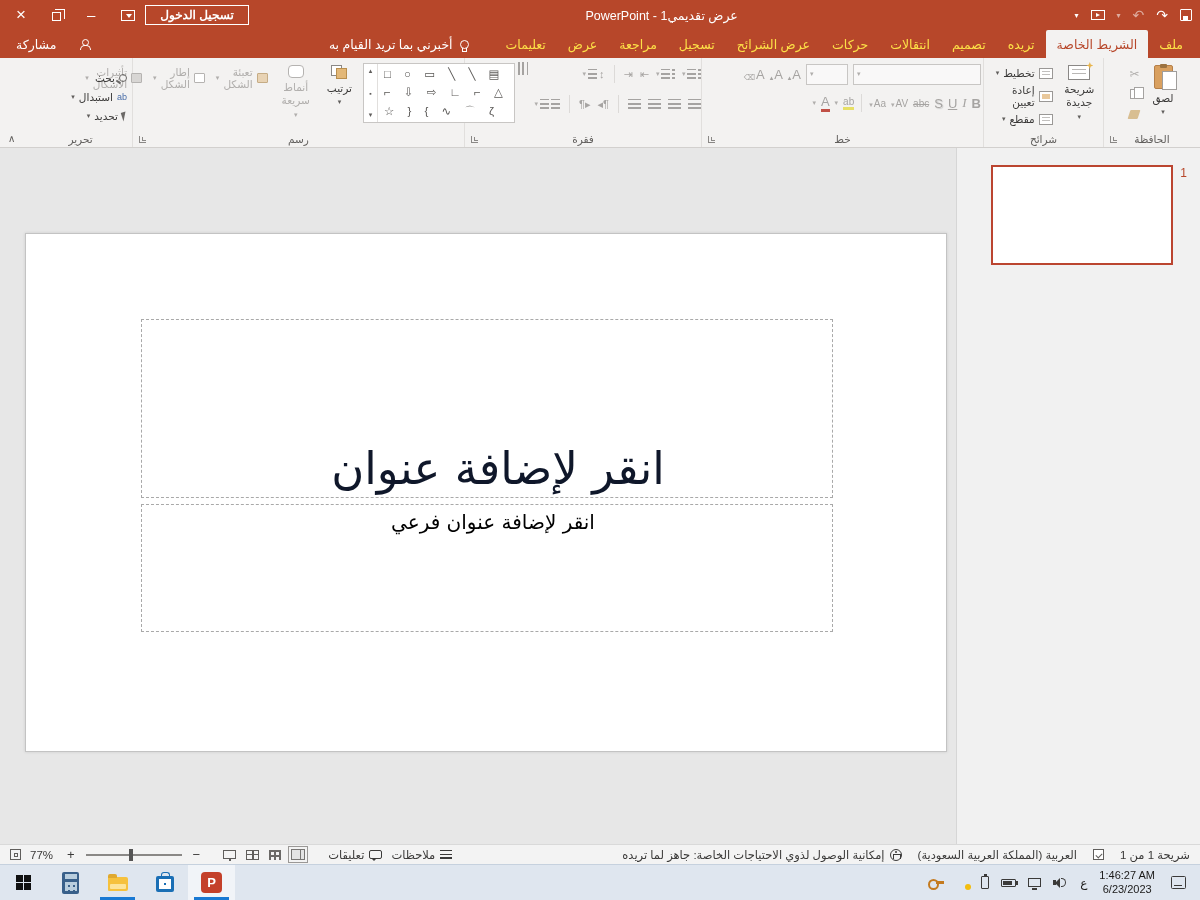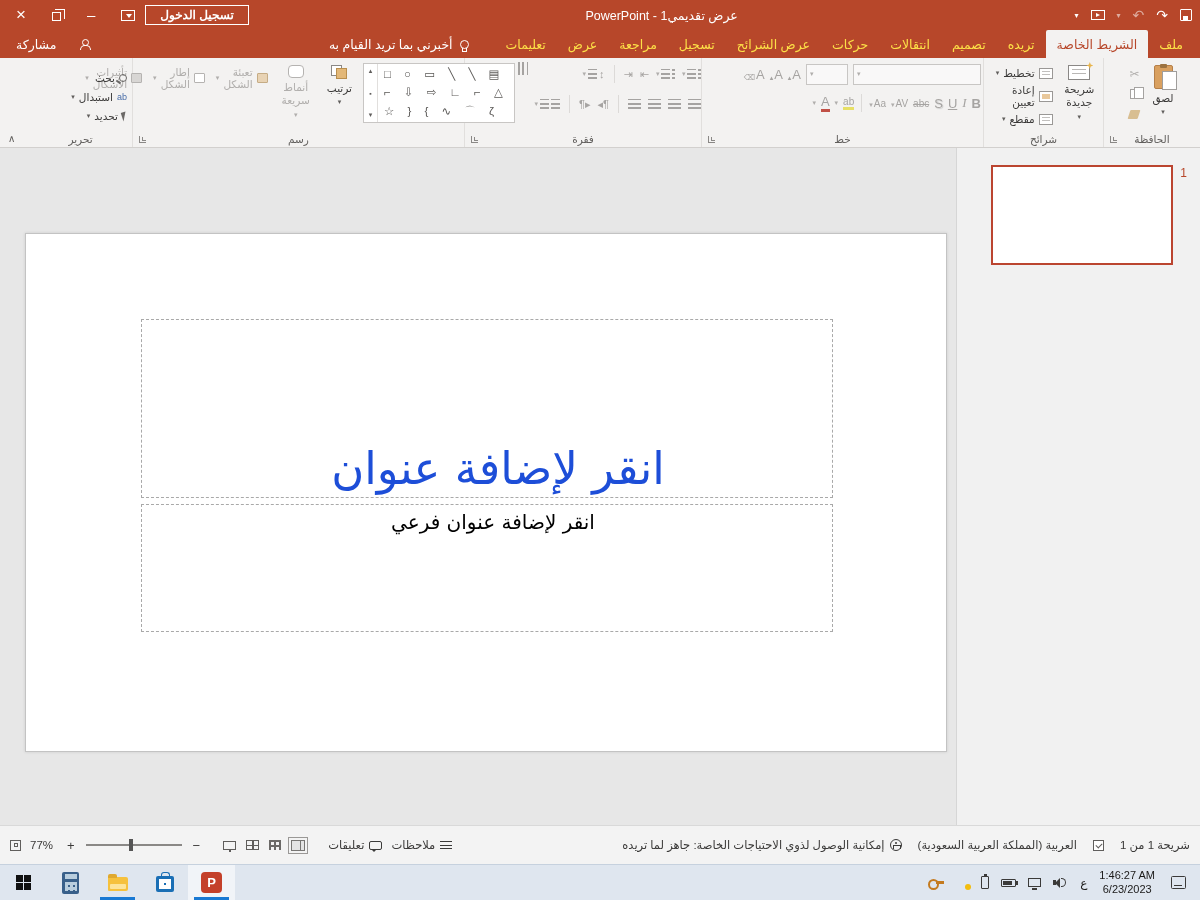--- a/index.html
+++ b/index.html
@@ -120,33 +120,33 @@
 
   
   .work { flex:1; display:flex; direction:ltr; min-height:0; }
   .canvas { flex:1; background:#e7e7e7; position:relative; }
   .slide { position:absolute; left:25px; top:85px; width:922px; height:519px; background:#fff;
     border:1px solid #c3c3c3; box-shadow:0 0 3px rgba(0,0,0,.12); }
   .ph { position:absolute; border:1px dashed #a9a9a9; }
   .ph-title { left:115px; top:85px; width:692px; height:179px; display:flex; align-items:flex-end;
     justify-content:center; padding-bottom:4px; }
   .ph-title .txt { font-family:"DejaVu Serif","Liberation Serif","DejaVu Sans",serif;
-    font-size:45px; color:#1d4ed8; line-height:1.1;margin-left:22px; }
+    font-size:45px; color:#0f172a; line-height:1.1;margin-left:22px; }
   .ph-sub { left:115px; top:270px; width:692px; height:128px; display:flex; align-items:flex-start;
     justify-content:center; padding-top:5px; }
   .ph-sub .txt { font-family:"DejaVu Serif","Liberation Serif","DejaVu Sans",serif;
     font-size:20px; color:#000;margin-left:12px; }
   .thumbs { width:244px; background:#f1f1f1; border-left:1px solid #d6d6d6; direction:rtl;
     padding:17px 13px 0 0; }
   .thumbrow { display:flex; direction:rtl; align-items:flex-start; gap:7px; }
   .thumb-num { font-size:12px; color:#b7472a; padding-top:1px; }
   .thumb { width:182px; height:100px; background:#fff; border:2px solid #bb4530; }
 
   
-  .status { height:39px; background:#f3f3f3; border-top:1px solid #d9d9d9; display:flex; direction:ltr;
+  .status { height:20px; background:#f3f3f3; border-top:1px solid #d9d9d9; display:flex; direction:ltr;
     align-items:center; padding:0 10px; gap:9px; font-size:11.5px; color:#3b3a39; flex:0 0 auto; }
   .fit-ic { width:11px; height:11px; border:1.2px solid #605e5c; position:relative; }
   .fit-ic::after { content:""; position:absolute; inset:2.5px; border:1px solid #605e5c; }
   .zoomlbl { min-width:28px; }
   .pm { font-size:13px; color:#3b3a39; }
   .slider { width:96px; height:2px; background:#8a8886; position:relative; margin:0 2px; }
   .slider .knob { position:absolute; left:45%; top:-5px; width:4px; height:12px; background:#555; }
   .views { display:flex; align-items:center; gap:10px; margin-left:14px; }
   .v { position:relative; display:inline-block; }
   .v-show { width:13px; height:9px; border:1.2px solid #5f5d5b; }

